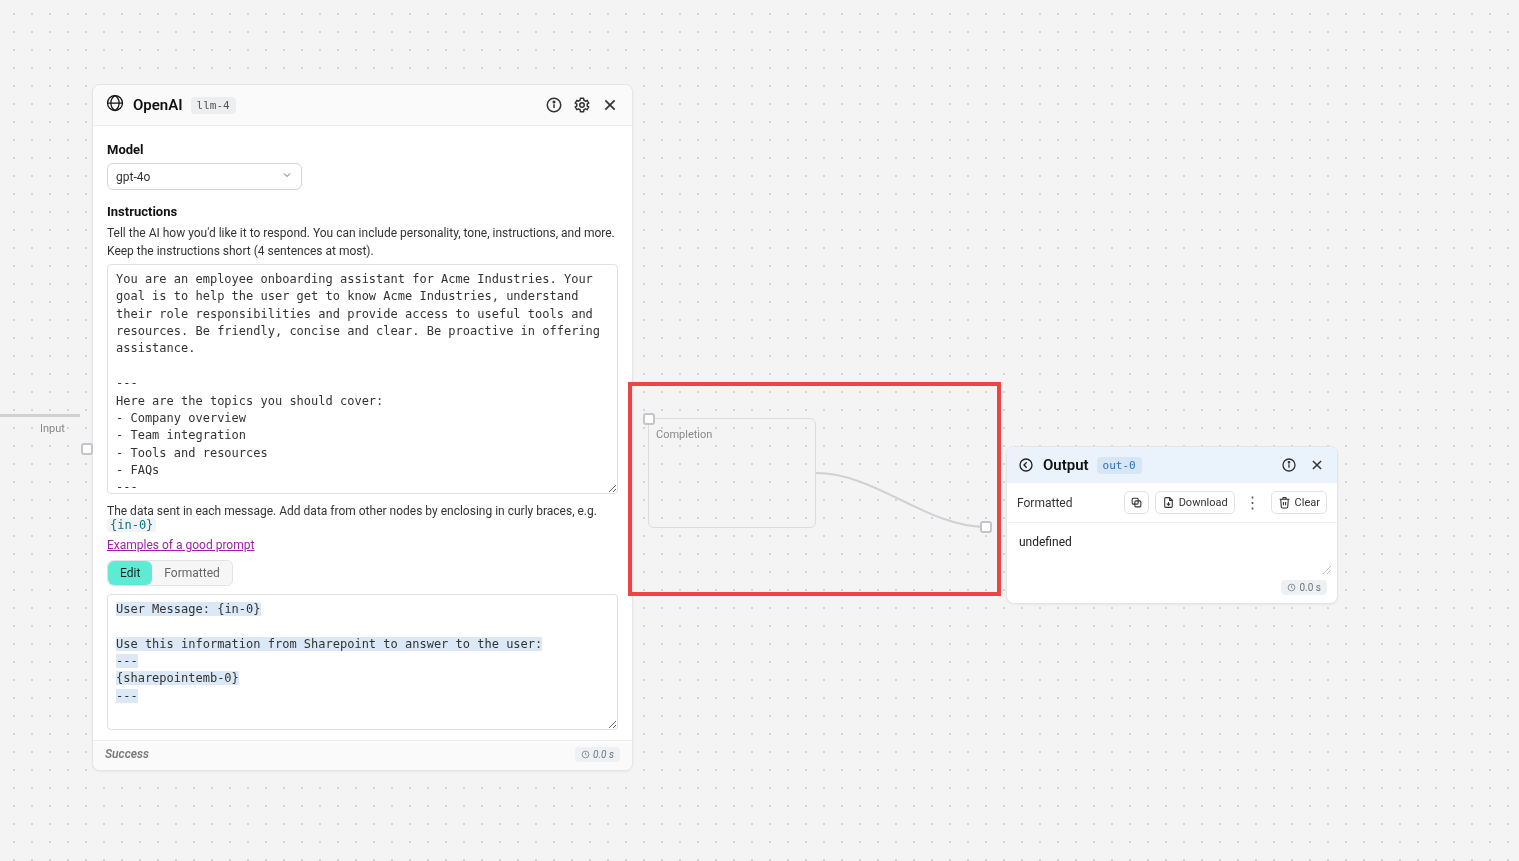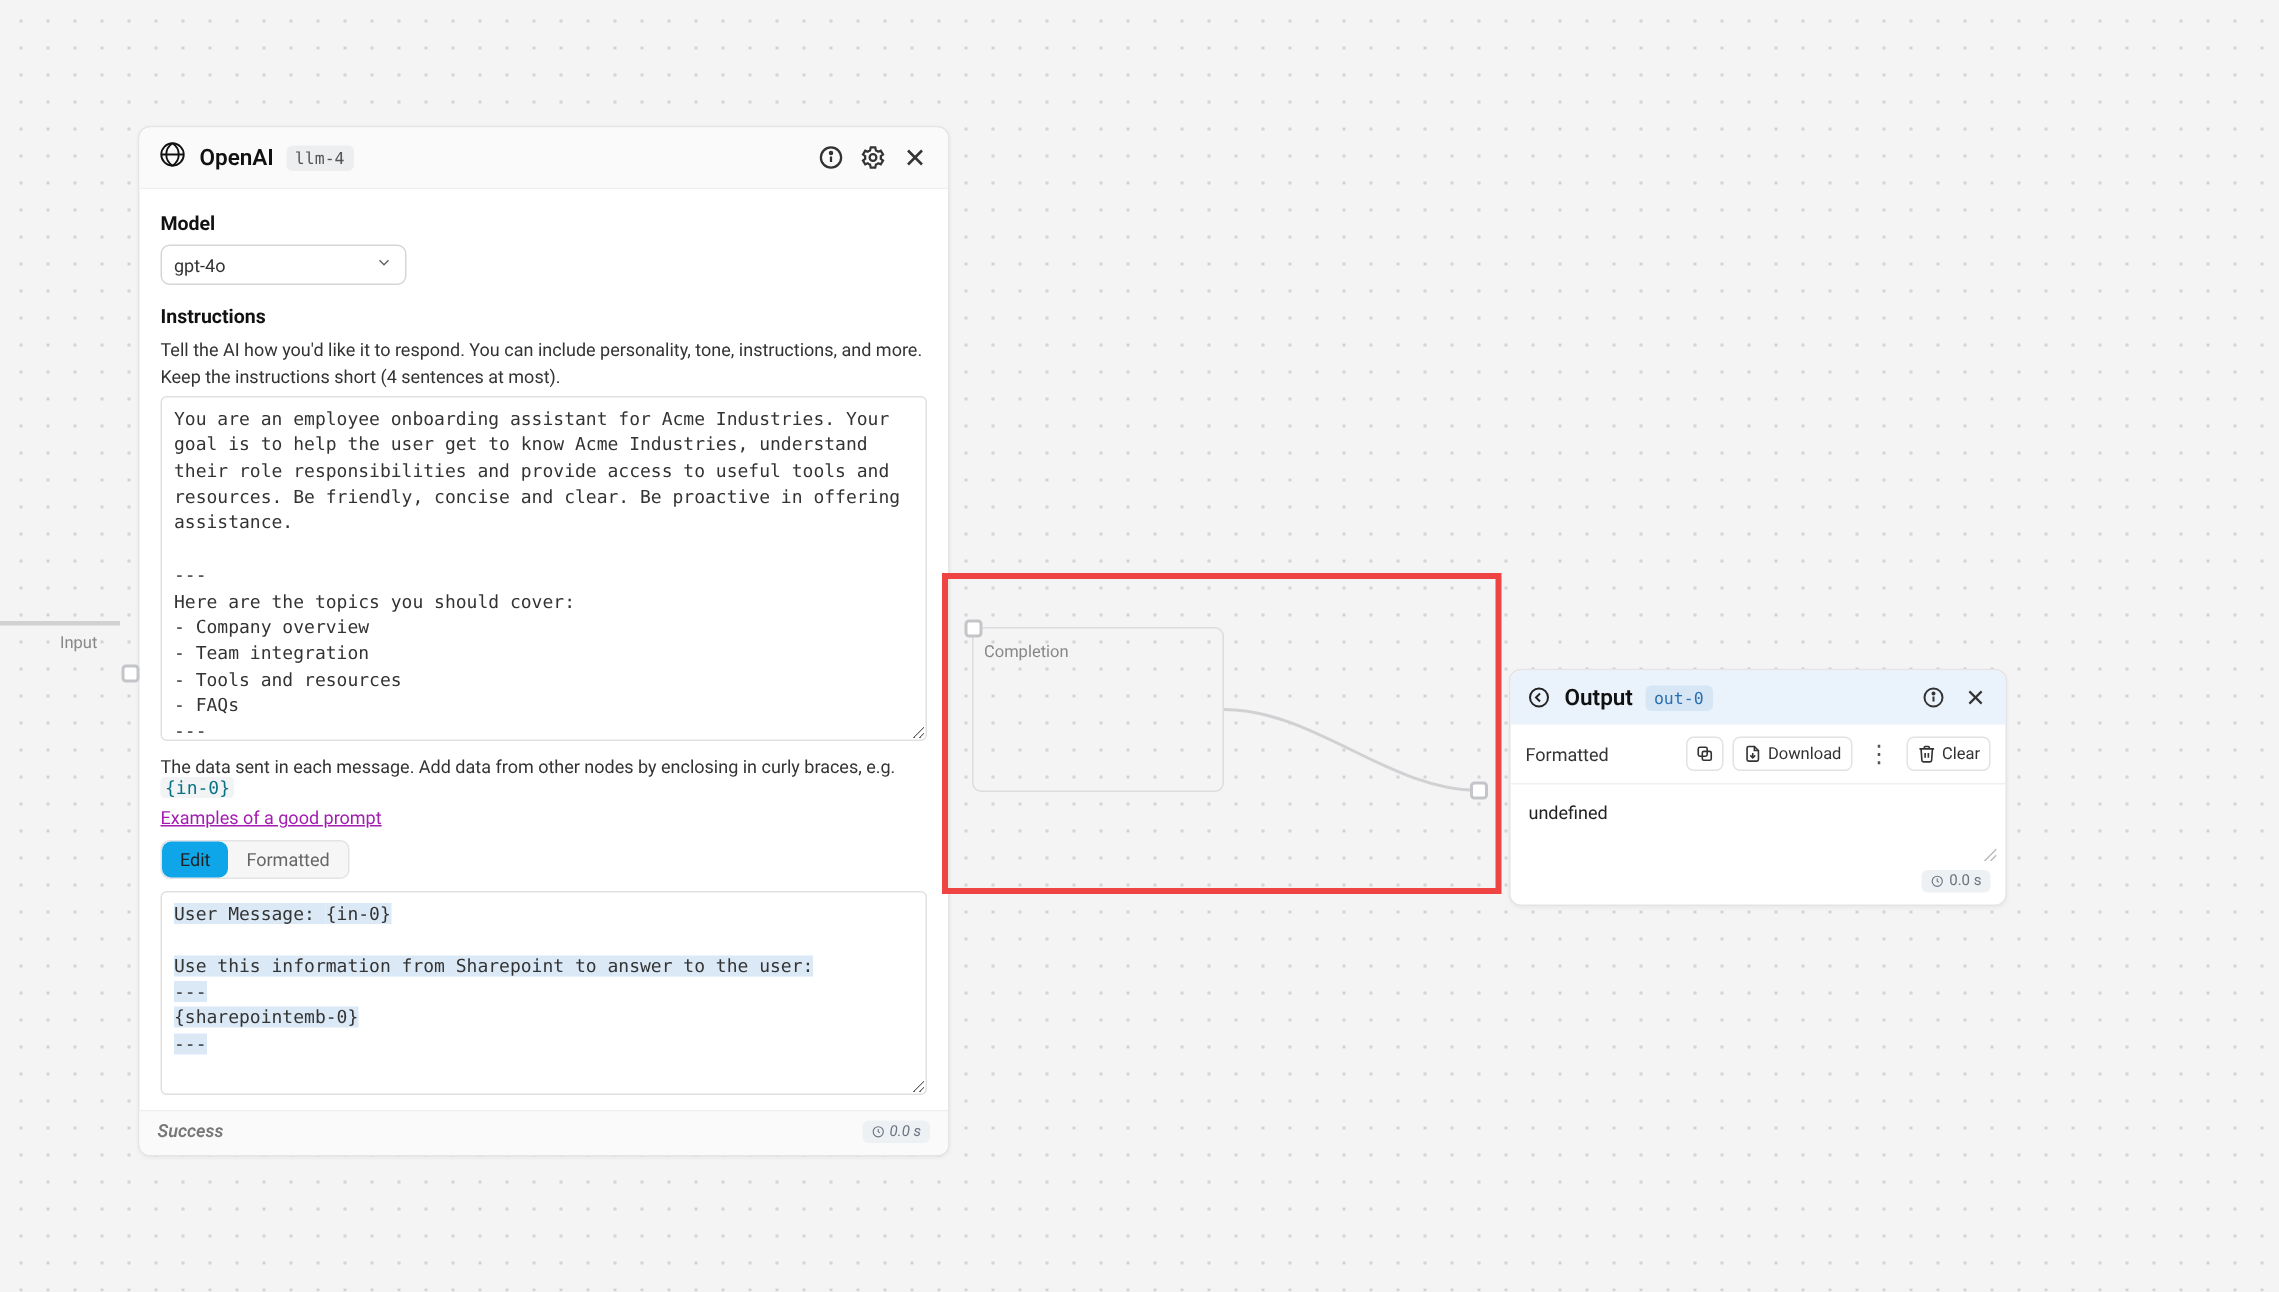--- a/index.html
+++ b/index.html
@@ -43,21 +43,21 @@
 .llm-header .spacer { flex: 1; }
 .iconbtn {
   width: 20px; height: 20px; display:flex; align-items:center; justify-content:center;
   cursor: pointer; color: #333;
 }
 .llm-body { padding: 12px 14px 10px 14px; }
 .section-label { font-size: 13px; font-weight: 700; color:#111; margin-top: 4px; margin-bottom: 6px; }
 .model-select {
   display:flex; align-items:center; justify-content:space-between;
   border: 1px solid #d6d6d8; border-radius: 6px;
-  padding: 5px 8px; width: 164px;
+  padding: 5px 8px; width: 195px;
   font-size: 12px; color:#333;
   background:#fff; cursor:pointer;
 }
 .chevron-down { color:#666; }
 .desc { font-size: 12px; color:#333; margin-bottom: 2px; line-height: 1.4; }
 .desc2 { font-size: 12px; color:#333; margin-bottom: 6px; }
 .textarea-like {
   width: 100%;
   border: 1px solid #e0e0e2; border-radius: 4px;
   padding: 6px 8px;
@@ -68,21 +68,21 @@
   white-space: pre-wrap;
   resize: both;
   overflow: hidden;
 }
 .ta-instr { height: 230px; }
 .prompt-note { font-size:12px; color:#333; margin-top:10px; margin-bottom:2px;}
 .tokentag { font-family: ui-monospace, monospace; background:#f1f3f5; color:#0b7285; padding:0 3px; border-radius:3px;}
 .prompt-link { color:#a21caf; text-decoration: underline; font-size:12px; cursor:pointer; display:inline-block; margin-bottom:8px;}
 .tab-row { display:flex; gap:0; border:1px solid #e3e3e5; border-radius:6px; width:fit-content; margin-bottom:8px; background:#f6f6f7; }
 .tab { font-size:12px; padding:5px 12px; cursor:pointer; color:#666; }
-.tab.active { background:#0ea5e9; border-radius:6px; color:#222;}
+.tab.active { background:#5eead4; border-radius:6px; color:#222;}
 .ta-prompt { height: 136px; }
 .ta-prompt .hl { background:#dbe8f5; }
 .status-row { display:flex; align-items:center; justify-content:space-between; padding: 6px 12px 8px 12px; border-top:1px solid #eee; background:#fafafa; border-radius:0 0 8px 8px;font-style:italic; }
 .status-txt { font-size:12px; color:#777; font-weight:600;}
 .badge-time { font-size:10px; background:#eef1f3; color:#6b7280; padding:2px 6px; border-radius:4px; display:flex; align-items:center; gap:3px;}
 
 
 .handle {
   position:absolute; width:12px; height:12px; background:#fff; border:2px solid #c3c5c8; border-radius:3px;
 }

